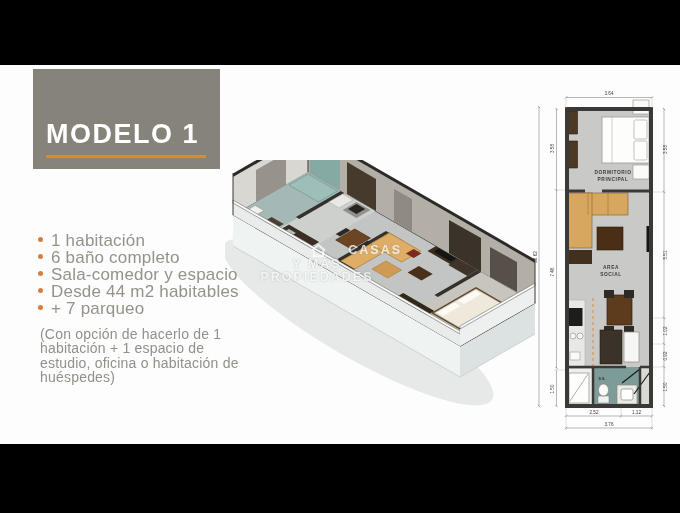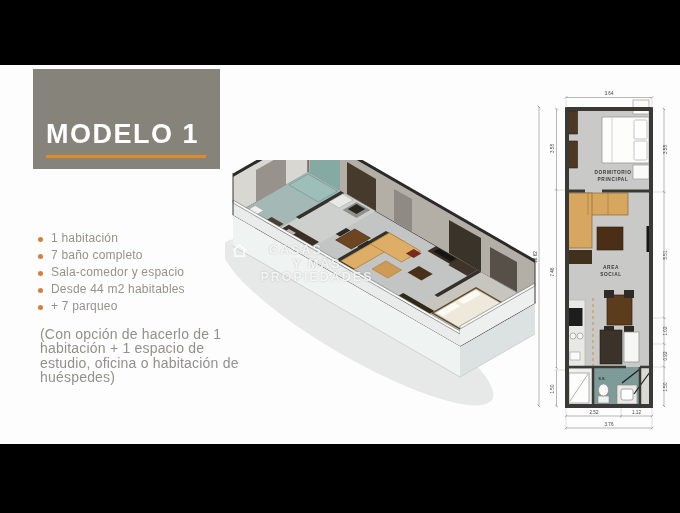--- a/index.html
+++ b/index.html
@@ -9,35 +9,35 @@
 
   
   .title-box{position:absolute;left:33px;top:4px;width:187px;height:100px;background:#86837a;}
   .title-box h1{position:absolute;left:13px;top:50px;margin:0;color:#ffffff;
                 font-size:27px;font-weight:bold;letter-spacing:1.5px;}
   .title-underline{position:absolute;left:13px;top:86px;width:160px;height:3px;background:#e08a26;}
 
   
   .features{position:absolute;left:38px;top:166px;margin:0;padding:0;list-style:none;}
   .features li{display:flex;align-items:flex-start;height:17px;color:#96928a;
-               font-size:12px;letter-spacing:0.2px;}
+               font-size:17px;letter-spacing:0.2px;}
   .dot{width:5px;height:5px;border-radius:50%;background:#d57f3e;margin:6px 8px 0 0;flex:none;}
 
   .note{position:absolute;left:40px;top:262px;width:200px;margin:0;color:#93908a;
         font-size:14px;line-height:14.4px;letter-spacing:0.2px;}
 
   .extra{position:absolute;left:42px;top:316px;display:flex;align-items:flex-start;
          color:#93908a;font-size:15px;}
   .extra .dot{width:6px;height:6px;background:#c06020;margin:6px 9px 0 0;}
 
   
   .watermark{position:absolute;left:232px;top:179px;width:170px;text-align:center;
              color:rgba(255,255,255,0.78);font-weight:bold;font-size:12.5px;line-height:13.5px;
              letter-spacing:2px;text-shadow:0 0 2px rgba(110,110,110,0.4);pointer-events:none;}
-  .watermark .wm-row{display:flex;justify-content:flex-start;align-items:center;gap:22px;}
+  .watermark .wm-row{display:flex;justify-content:flex-end;align-items:center;gap:22px;}
 
   svg{position:absolute;}
   .plan2d{left:525px;top:23px;}
   .plan3d{left:225px;top:95px;}
 
   .dim{font-size:4.6px;fill:#3a3a38;}
   .room-label{font-size:4.8px;fill:#3a3a38;letter-spacing:0.6px;font-weight:bold;}
   .tiny-label{font-size:3.6px;fill:#2e2e2c;font-weight:bold;}
 </style>
 </head>
@@ -55,21 +55,21 @@
       <div class="title-underline"></div>
     </div>
 
     <ul class="features">
       <li>
           <span class="dot"></span>
           <span>1 habitación</span>
         </li>
       <li>
           <span class="dot"></span>
-          <span>7 baño completo</span>
+          <span>6 baño completo</span>
         </li>
       <li>
           <span class="dot"></span>
           <span>Sala-comedor y espacio</span>
         </li>
       <li>
           <span class="dot"></span>
           <span>Desde 44 m2 habitables</span>
         </li>
       <li>

